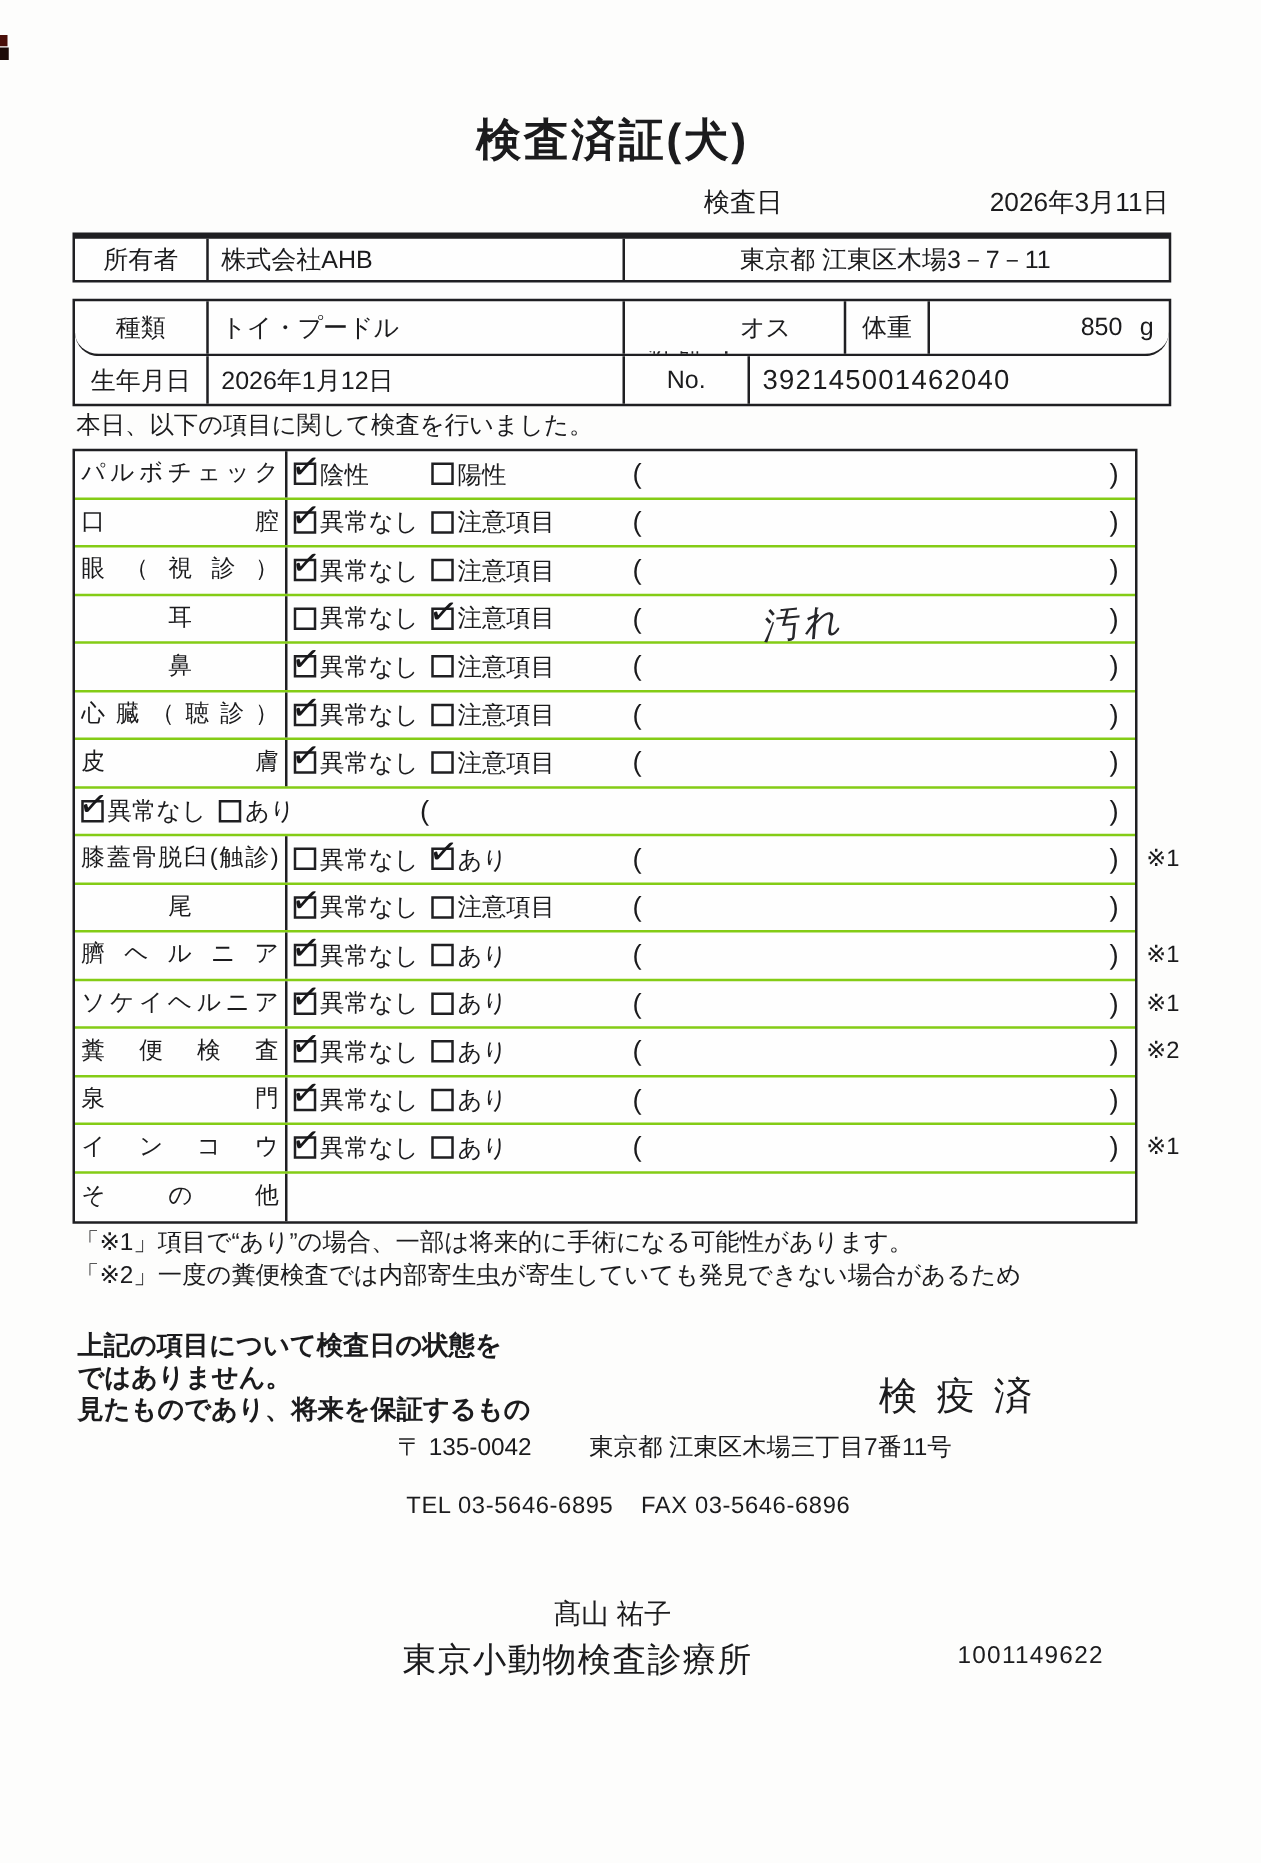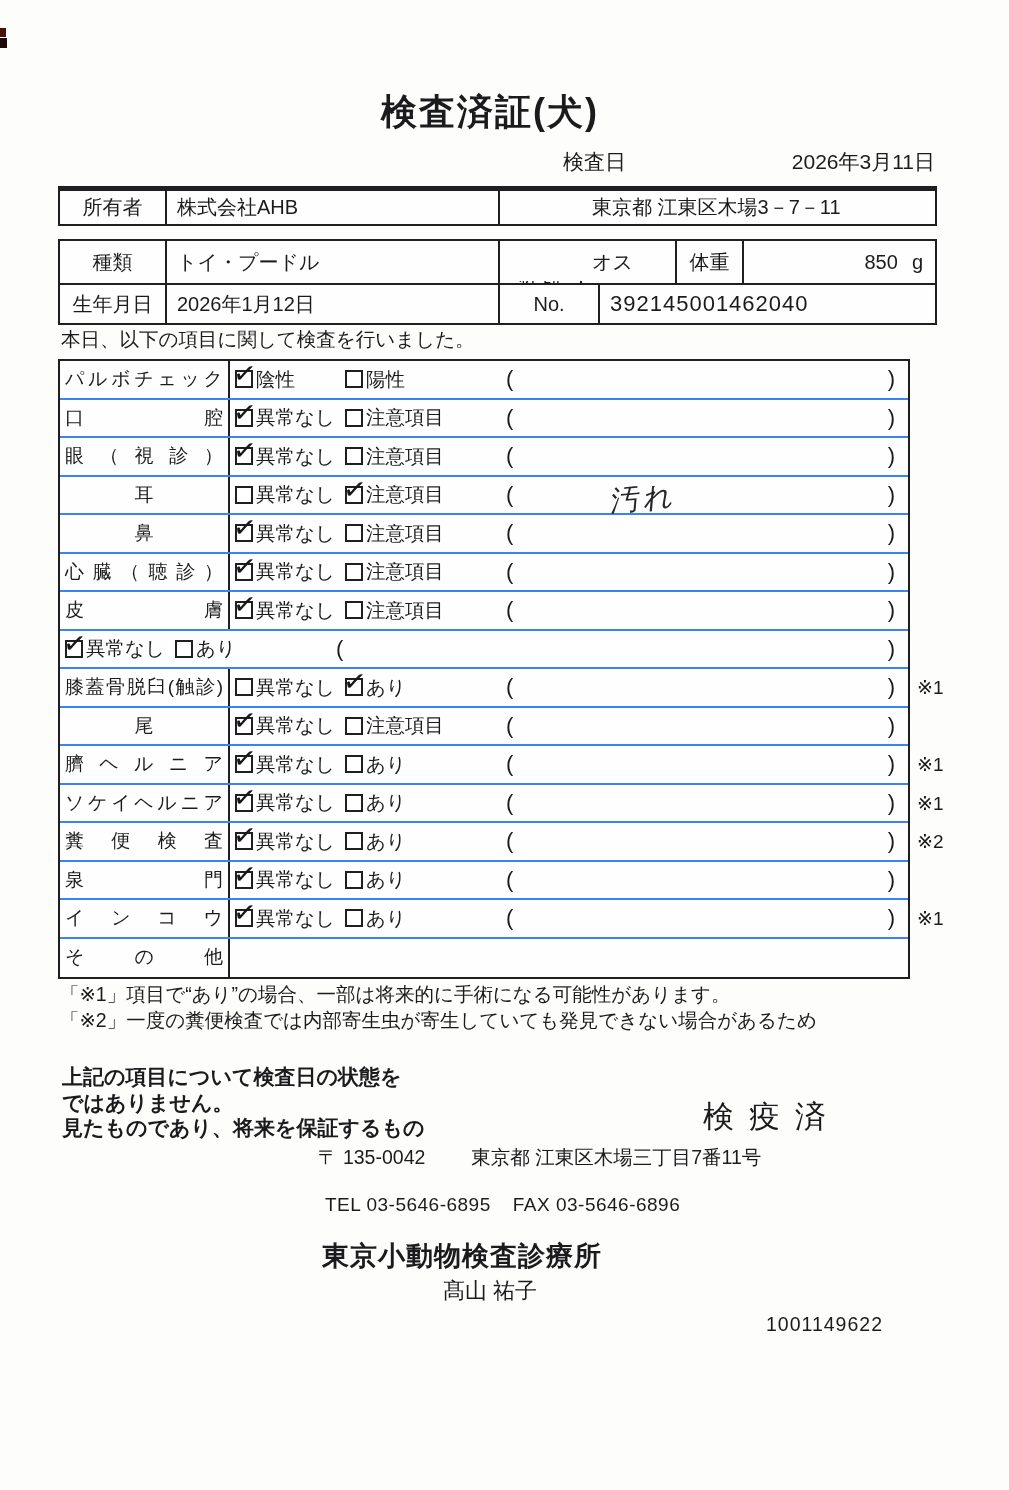--- a/index.html
+++ b/index.html
@@ -22,40 +22,40 @@
     display:flex;justify-content:space-between;align-items:center;
     font-size:21px;font-weight:500;
   }
 
   
   .tbl{position:absolute;left:58px;width:879px;border:2px solid #1f1f22;box-sizing:border-box;background:#fefefe;}
   .tbl-owner{top:186px;border-top-width:5px;}
   .trow{display:flex;align-items:stretch;}
   .tbl-owner .trow{height:33px;}
   .tbl-info{top:239px;}
-  .tbl-info .trow-a{height:42px;border-bottom:2px solid #1f1f22;}
+  .tbl-info .trow-a{height:42px;border-bottom:2px solid #1f1f22;border-radius:19px;}
   .tbl-info .trow-b{height:38px;}
   .tcell{display:flex;align-items:center;box-sizing:border-box;font-size:20px;font-weight:500;overflow:hidden;}
   .tcell.hd{justify-content:center;}
   .tcell.br{border-right:2px solid #1f1f22;}
   .tcell.val{padding-left:10px;}
   .w-107{width:107px;flex:none;}
   .w-333{width:333px;flex:none;}
   .w-82{width:82px;flex:none;margin-top:40px;}
   .w-95{width:95px;flex:none;}
   .w-67{width:67px;flex:none;}
   .w-100{width:100px;flex:none;}
   .grow{flex:1;}
   .weight-cell{justify-content:flex-end;padding-right:12px;gap:14px;}
 
   .intro{position:absolute;top:326px;left:61px;margin:0;font-size:19.5px;font-weight:500;}
 
   
   .exam{position:absolute;top:359px;left:58px;width:852px;border:2px solid #1f1f22;box-sizing:border-box;background:#fefefe;}
-  .erow{display:flex;height:38.5px;border-bottom:2px solid #3b82f6;position:relative;box-sizing:border-box;}
+  .erow{display:flex;height:38.5px;border-bottom:2px solid #84cc16;position:relative;box-sizing:border-box;}
   .erow:last-child{border-bottom:none;}
   .erow .lbl{
     width:170px;flex:none;border-right:2px solid #1f1f22;box-sizing:border-box;
     padding:0 5px;font-size:19px;font-weight:500;line-height:35px;overflow:hidden;white-space:nowrap;
   }
   .erow .lbl.justify{text-align:justify;text-align-last:justify;text-justify:inter-character;}
   .erow .lbl.center{text-align:center;}
   .erow .content{flex:1;display:flex;align-items:center;padding-left:5px;font-size:19.5px;font-weight:500;}
   .opt{display:flex;align-items:center;flex:none;}
   .opt1{width:110px;}
@@ -74,21 +74,21 @@
   .mark{position:absolute;left:calc(100% + 9px);top:50%;transform:translateY(-50%);
     font-size:19px;font-weight:500;white-space:nowrap;}
 
   
   .notes{position:absolute;top:982px;left:60px;font-size:19.5px;line-height:25.5px;font-weight:400;}
   .notes .cont{padding-left:45px;}
   .disclaimer{position:absolute;top:1064px;left:62px;font-size:21px;font-weight:600;line-height:25.5px;}
   .stamp{position:absolute;top:1096px;left:703px;font-size:31px;font-weight:500;letter-spacing:15px;white-space:nowrap;}
   .postal-row{position:absolute;top:1144px;left:318px;display:flex;gap:46px;font-size:19.5px;font-weight:500;white-space:nowrap;}
   .tel-row{position:absolute;top:1194px;left:325px;display:flex;gap:22px;font-size:19px;letter-spacing:0.5px;white-space:nowrap;}
-  .clinic-name{position:absolute;top:1238px;left:322px;font-size:27px;font-weight:700;letter-spacing:1px;white-space:nowrap;}
+  .clinic-name{position:absolute;top:1310px;left:322px;font-size:27px;font-weight:400;letter-spacing:1px;white-space:nowrap;}
   .vet-name{position:absolute;top:1276px;left:443px;font-size:22px;font-weight:500;white-space:nowrap;}
   .doc-code{position:absolute;top:1313px;left:766px;font-size:19.5px;letter-spacing:1px;}
 </style>
 </head>
 <body>
 
 <div class="page">
   <div class="scan-mark scan-mark-1"></div>
   <div class="scan-mark scan-mark-2"></div>
 

